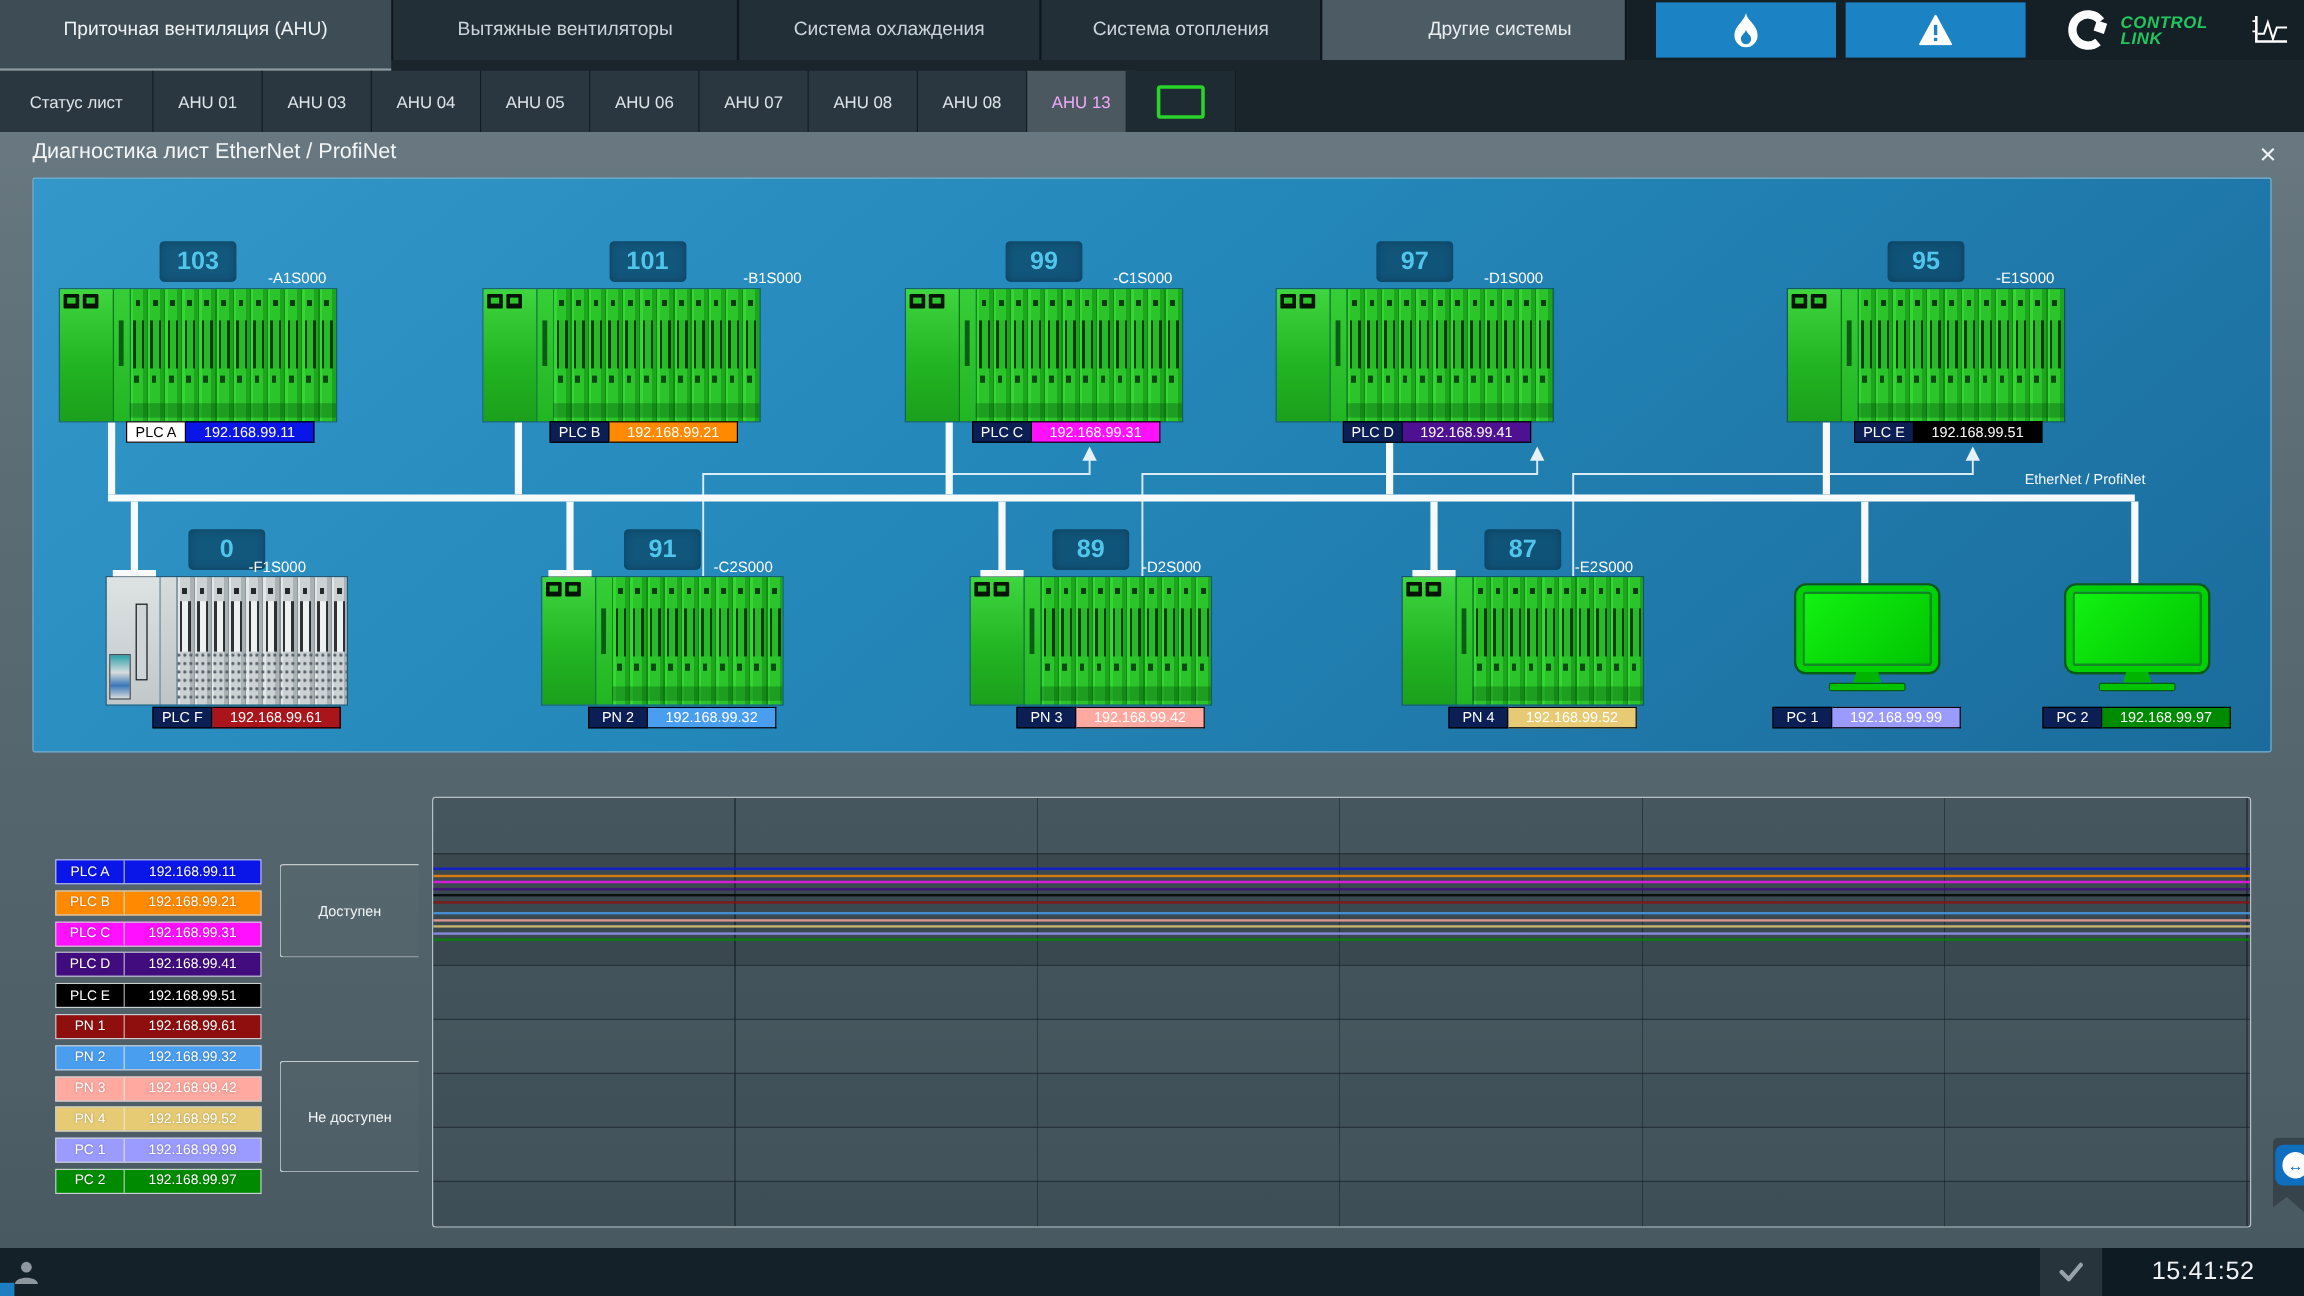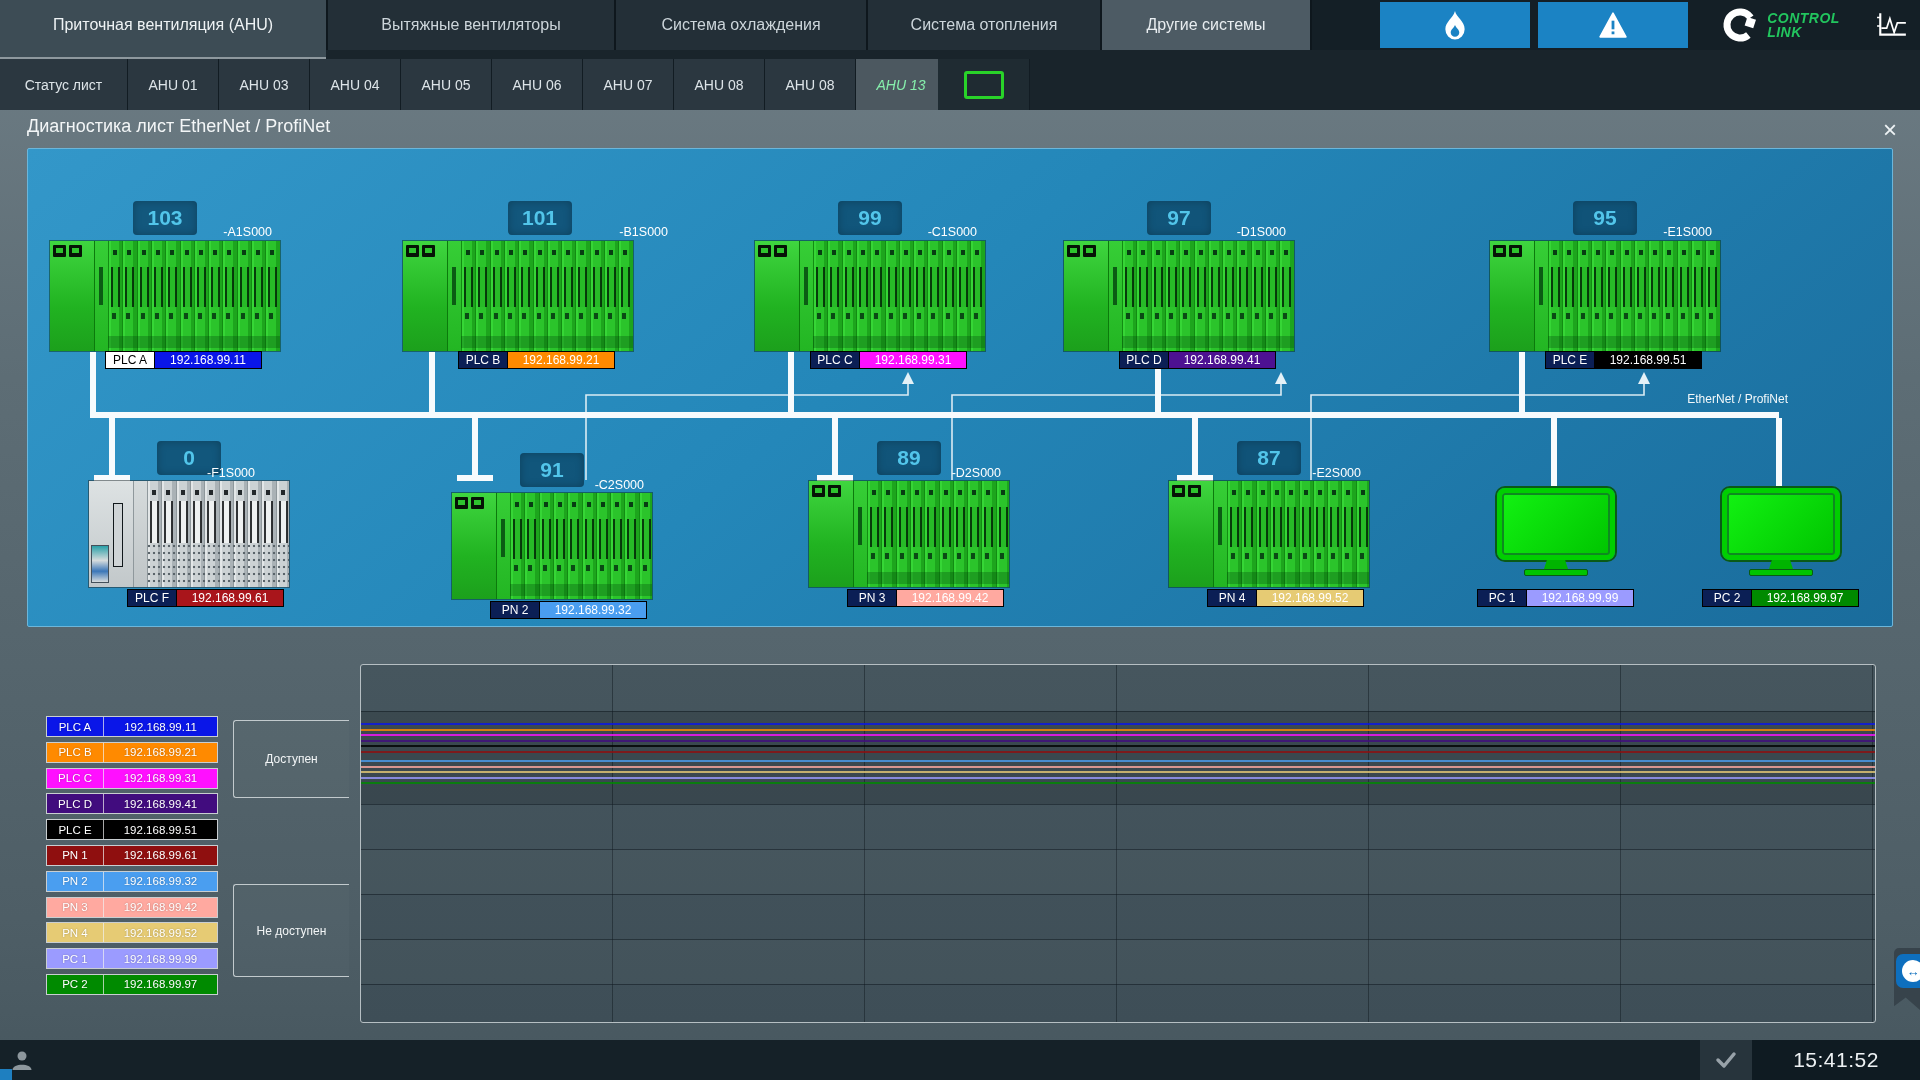--- a/index.html
+++ b/index.html
@@ -8,37 +8,37 @@
     background:linear-gradient(180deg,#6e7d85 0%,#5d6d75 35%,#4e5e66 85%,#47575f 100%);}
   
   .topbar{position:absolute;left:0;top:0;width:1920px;height:50px;background:#141f26;display:flex;}
   .main-tabs{display:flex;height:50px;}
   .main-tab{height:50px;display:flex;align-items:center;justify-content:center;
     background:#232f37;color:#ccd5da;font-size:16px;border-right:2px solid #0e171d;cursor:pointer;}
   .main-tab:nth-child(1){width:326px;}
   .main-tab:nth-child(2){width:286px;}
   .main-tab:nth-child(3){width:250px;}
   .main-tab:nth-child(4){width:232px;}
-  .main-tab:nth-child(5){width:208px;}
+  .main-tab:nth-child(5){width:208px;padding-left:44px;}
   .main-tab.active{background:#3d4c55;color:#eef2f4;}
   .main-tab.hl{background:#4d5b64;color:#e8edf0;}
   .top-actions{position:absolute;right:0;top:0;height:50px;display:flex;align-items:center;}
   .action-btn{width:150px;height:46px;margin-right:8px;border:none;background:#1b83c4;
     display:flex;align-items:center;justify-content:center;cursor:pointer;}
   .brand{width:168px;height:50px;display:flex;align-items:center;justify-content:center;gap:7px;}
   .brand-text{color:#22c55e;font-weight:bold;font-style:italic;font-size:14px;line-height:14px;letter-spacing:.5px;display:flex;flex-direction:column;}
   .trend-btn{width:56px;height:50px;border:none;background:transparent;display:flex;align-items:center;justify-content:center;cursor:pointer;}
   
   .subbar{position:absolute;left:0;top:50px;width:1920px;height:60px;background:#19242b;}
   .active-ext{position:absolute;left:0;top:0;width:326px;height:9px;background:#3d4c55;border-bottom:2px solid #8e989e;box-sizing:border-box;}
   .sub-tabs{position:absolute;left:0;top:9px;height:51px;display:flex;}
   .sub-tab{width:90px;height:51px;display:flex;align-items:center;justify-content:center;
     background:#2b3740;color:#dde4e8;font-size:14px;border-right:1px solid #121c23;cursor:pointer;}
   .sub-tab:first-child{width:127px;}
-  .sub-tab.active{background:#4c5860;color:#86efac;font-style:italic;}
+  .sub-tab.active{background:#4c5860;color:#f0abfc;}
   .monitor-tab{position:absolute;left:938px;top:9px;width:92px;height:51px;background:#1f2b32;border:none;border-right:1px solid #121c23;
     display:flex;align-items:center;justify-content:center;cursor:pointer;}
   .monitor-icon{display:block;width:34px;height:22px;border:3px solid #29d329;border-radius:3px;}
   
   .titlebar{position:absolute;left:0;top:110px;width:1920px;height:38px;}
   .titlebar h1{margin:0;position:absolute;left:27px;top:6px;font-size:18px;font-weight:normal;color:#f3f6f7;}
   .close-btn{position:absolute;right:14px;top:3px;width:32px;height:32px;border:none;background:transparent;
     color:#eef3f5;font-size:24px;line-height:32px;cursor:pointer;}
   
   .network-panel{position:absolute;left:27px;top:148px;width:1866px;height:479px;box-sizing:border-box;
@@ -46,21 +46,21 @@
     background:linear-gradient(140deg,#3397c9 0%,#2487b9 45%,#1a6c9c 100%);}
   .net-lines{position:absolute;left:0;top:0;width:1866px;height:479px;}
   .bus-label{position:absolute;left:1580px;top:243px;width:180px;text-align:right;font-size:12px;color:#f2f8fa;}
   .device{position:absolute;}
   .dev-a1{left:22px;top:52px;width:230px;height:170px;}
   .dev-b1{left:375px;top:52px;width:273px;height:170px;}
   .dev-c1{left:727px;top:52px;width:230px;height:170px;}
   .dev-d1{left:1036px;top:52px;width:230px;height:170px;}
   .dev-e1{left:1462px;top:52px;width:230px;height:170px;}
   .dev-f1,.dev-c2,.dev-d2,.dev-e2{width:200px;height:168px;top:292px;}
-  .dev-f1{left:61px;} .dev-c2{left:424px;margin-top:12px;} .dev-d2{left:781px;} .dev-e2{left:1141px;}
+  .dev-f1{left:61px;} .dev-c2{left:424px;} .dev-d2{left:781px;} .dev-e2{left:1141px;}
   .dev-pc1,.dev-pc2{width:140px;height:122px;top:339px;}
   .dev-pc1{left:1458px;} .dev-pc2{left:1683px;}
   .badge{position:absolute;left:50%;top:0;width:64px;height:34px;margin-left:-32px;border-radius:4px;
     background:rgba(12,72,106,.8);box-shadow:inset 0 0 8px rgba(0,0,0,.25);
     color:#52c5ea;font-size:21px;font-weight:bold;display:flex;align-items:center;justify-content:center;}
   .dev-label{position:absolute;right:8px;top:24px;color:#fff;font-size:12.5px;}
   .dev-f1 .dev-label{right:34px;}
   .dev-f1 .dev-label,.dev-c2 .dev-label,.dev-d2 .dev-label,.dev-e2 .dev-label{top:25px;}
   .tag{position:absolute;display:flex;height:18px;font-size:12px;}
   .dev-a1 .tag,.dev-b1 .tag,.dev-c1 .tag,.dev-d1 .tag,.dev-e1 .tag{left:55px;top:150px;}

